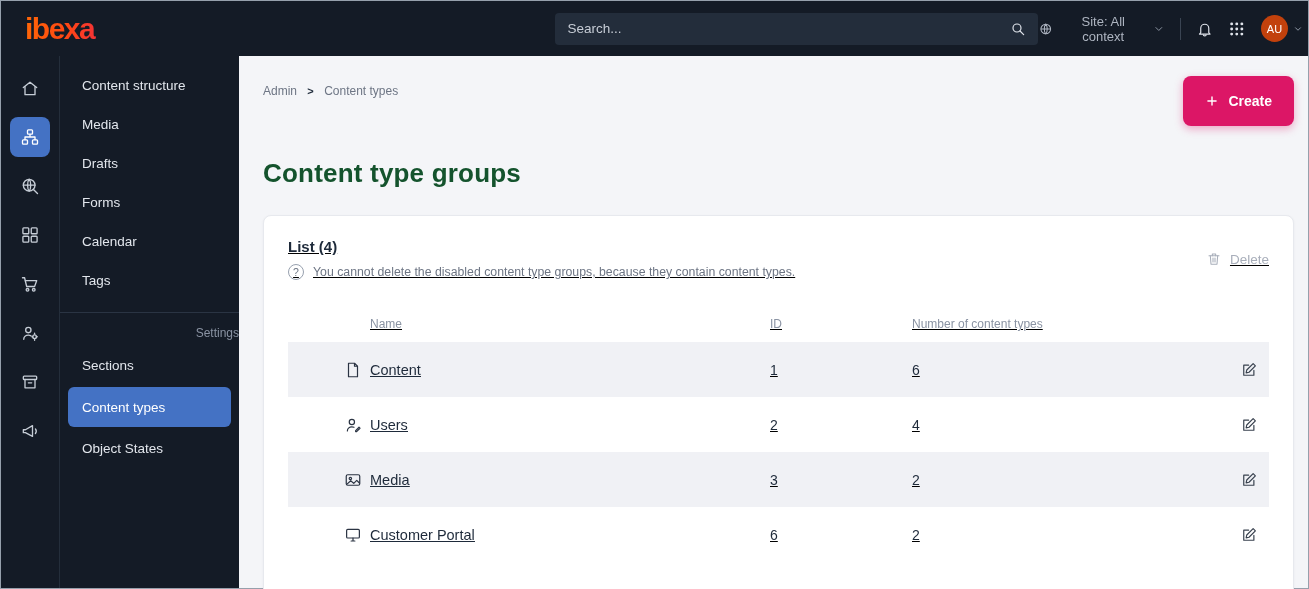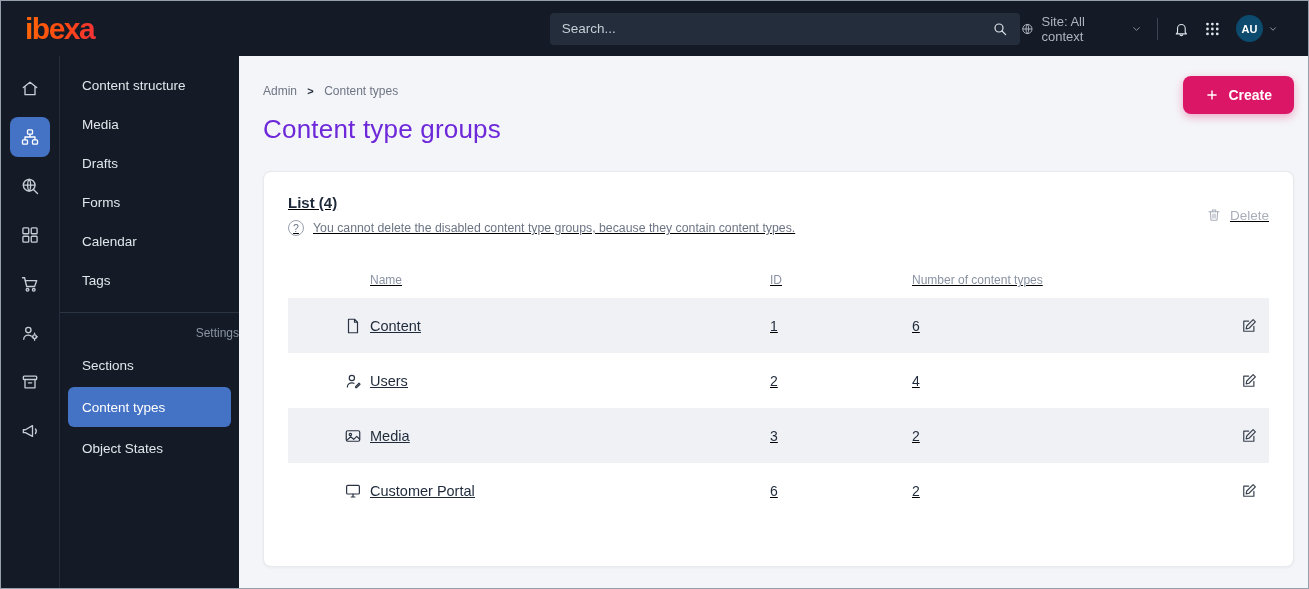--- a/index.html
+++ b/index.html
@@ -8,47 +8,47 @@
   .frame { width: 1309px; height: 589px; border: 1px solid #96a0ac; display: flex; flex-direction: column; background: #f4f5f8; }
 
   
   .topbar { flex: 0 0 55px; background: #141b26; display: flex; align-items: center; position: relative; }
   .logo { width: 238px; padding-left: 24px; font-size: 30px; font-weight: bold; letter-spacing: -1.5px;
           background: linear-gradient(95deg,#ff7a00 0%,#ff4713 28%,#e1126e 62%,#b615a0 100%);
           -webkit-background-clip: text; background-clip: text; color: transparent; }
   .search { display: flex; align-items: center; background: #232d3b; border-radius: 4px; height: 32px; width: 490px; margin-left: 320px; padding: 0 12px; }
   .search input { flex: 1; background: transparent; border: none; outline: none; color: #5eead4; font-size: 13.5px; font-family: "Liberation Sans", sans-serif; }
   .search input::placeholder { color: #c7cdd6; }
-  .top-right { margin-left: auto; display: flex; align-items: center; gap: 15px; padding-right: 30px; }
+  .top-right { margin-left: auto; display: flex; align-items: center; gap: 15px; padding-right: 5px; text-align: center; }
   .site-ctx { display: flex; align-items: center; gap: 7px; color: #aeb5c1; font-size: 13px; cursor: pointer; }
   .vdiv { width: 1px; height: 22px; background: #3a4452; }
   .tbicon { color: #dfe3ea; cursor: pointer; }
   .user { display: flex; align-items: center; gap: 5px; cursor: pointer; }
-  .avatar { width: 27px; height: 27px; border-radius: 50%; background: #0c4a6e; color: #fff; font-size: 11px; font-weight: bold; display: grid; place-items: center; }
+  .avatar { width: 27px; height: 27px; border-radius: 50%; background: #c2410c; color: #fff; font-size: 11px; font-weight: normal; display: grid; place-items: center; }
   .chev { color: #8d96a4; }
 
   
   .bodyrow { flex: 1; display: flex; min-height: 0; }
   .rail { width: 58px; background: #141b26; padding-top: 12px; display: flex; flex-direction: column; align-items: center; gap: 9px; }
   .rail-btn { width: 40px; height: 40px; border: none; background: transparent; color: #c6cdd6; border-radius: 8px; display: grid; place-items: center; cursor: pointer; }
   .rail-btn.active { background: #4472c4; color: #ffffff; }
 
   .sidebar { width: 180px; background: #141b26; border-left: 1px solid #242e3b; padding-top: 10px; text-align: right; }
   .side-item { height: 39px; display: flex; align-items: center; padding-left: 22px; font-size: 13.5px; color: #e2e6ec; cursor: pointer; }
   .side-item.active { margin: 2px 8px; height: 40px; padding-left: 14px; border-radius: 6px; background: #4472c4; color: #ffffff; }
   .side-section { margin-top: 12px; border-top: 1px solid #2a3443; padding: 13px 0 6px 22px; font-size: 12px; color: #8a93a3; }
 
   
   .main { flex: 1; background: #f4f5f8; padding: 20px 14px 0 24px; min-width: 0; }
   .main-top { display: flex; justify-content: space-between; align-items: flex-start; }
   .breadcrumb { font-size: 12px; color: #6d7584; padding-top: 8px; }
   .bc-item { cursor: pointer; }
   .bc-sep { margin: 0 7px; color: #1e2a3a; font-weight: bold; font-size: 11px; }
-  .create-btn { display: flex; align-items: center; gap: 9px; background: #dc1666; color: #ffffff; border: none; border-radius: 8px; height: 38px; padding: 0 22px; font-size: 14px; font-weight: bold; font-family: "Liberation Sans", sans-serif; cursor: pointer; box-shadow: 0 3px 8px rgba(220,22,102,.35); }
-  .page-title { font-size: 26px; font-weight: normal; color: #6d28d9; margin-top: 0; letter-spacing: .2px; }
+  .create-btn { display: flex; align-items: center; gap: 9px; background: #dc1666; color: #ffffff; border: none; border-radius: 8px; height: 50px; padding: 0 22px; font-size: 14px; font-weight: bold; font-family: "Liberation Sans", sans-serif; cursor: pointer; box-shadow: 0 3px 8px rgba(220,22,102,.35); }
+  .page-title { font-size: 26px; font-weight: bold; color: #14532d; margin-top: 32px; letter-spacing: .2px; }
 
   .card { background: #ffffff; border: 1px solid #e7e9ee; border-radius: 8px; margin-top: 26px; padding: 22px 24px; height: 396px; box-shadow: 0 1px 3px rgba(20,30,50,.05); text-decoration: underline; }
   .card-head { display: flex; justify-content: space-between; align-items: center; }
   .list-title { font-size: 15px; font-weight: bold; color: #1e2a3a; }
   .helper { display: flex; align-items: center; gap: 9px; margin-top: 9px; font-size: 12.3px; color: #6d7584; }
   .qicon { width: 16px; height: 16px; flex: 0 0 16px; border: 1px solid #98a1af; border-radius: 50%; color: #6d7584; font-size: 10.5px; display: grid; place-items: center; }
   .delete-btn { display: flex; align-items: center; gap: 8px; background: none; border: none; color: #a8aeba; font-size: 13.5px; font-family: "Liberation Sans", sans-serif; }
 
   .table { margin-top: 26px; }
   .thead, .trow { display: grid; grid-template-columns: 48px 34px 400px 142px 1fr 40px; align-items: center; }

